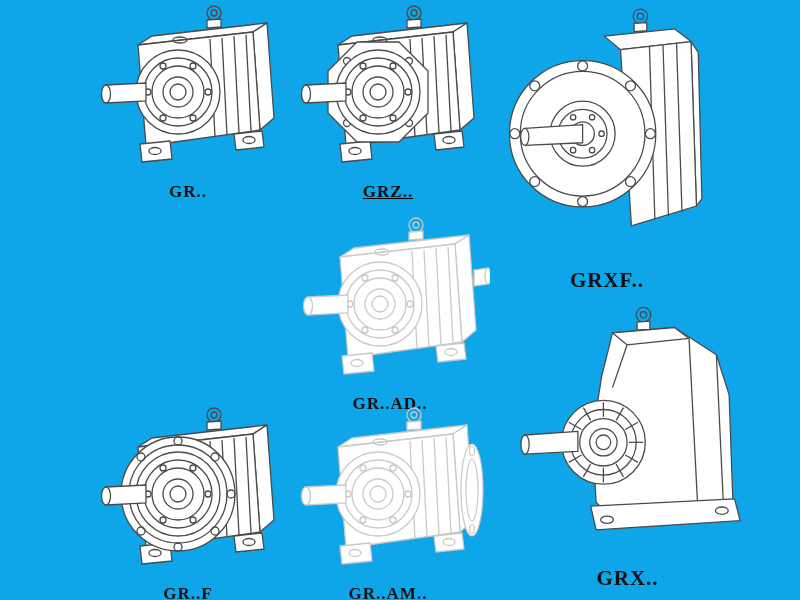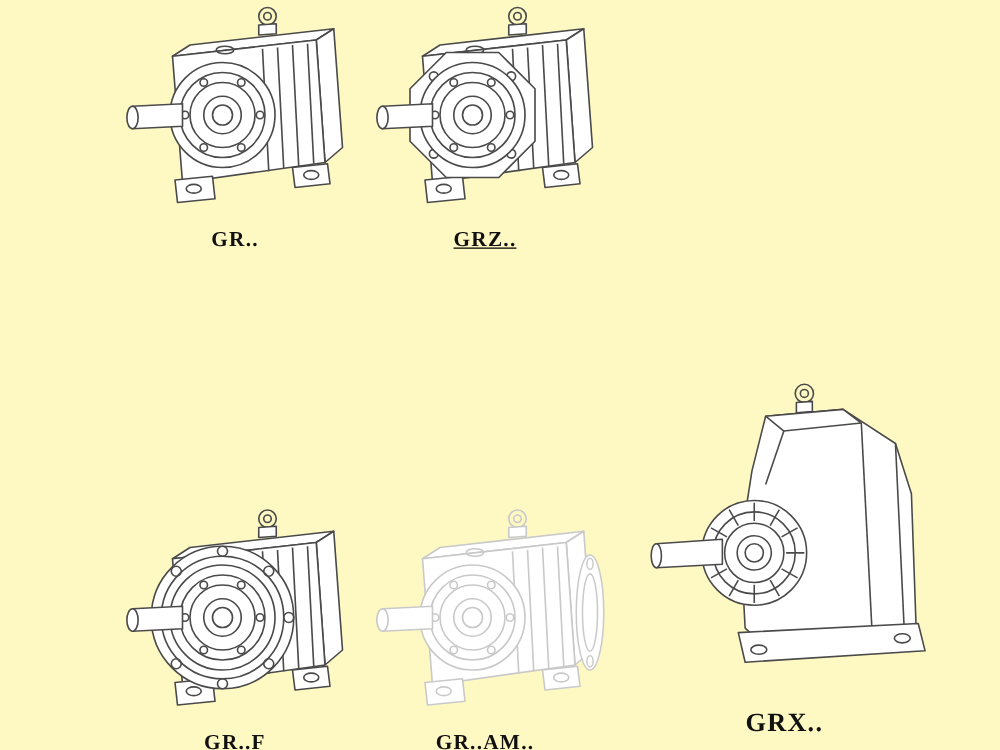--- a/index.html
+++ b/index.html
@@ -1,17 +1,17 @@
 <!DOCTYPE html>
 <html><head>
 <meta charset="utf-8">
 <style>
   html,body{margin:0;padding:0;}
   body{background:#ffffff;font-family:"Liberation Serif", serif;}
-  .page{position:relative;width:800px;height:600px;background:#fef9c3;overflow:hidden;}
+  .page{position:relative;width:800px;height:600px;background:#0ea5e9;overflow:hidden;}
   .fig{position:absolute;display:flex;flex-direction:column;align-items:center;margin:0;}
   .fig svg{display:block;}
   .fig figcaption{
     font-family:"Liberation Serif", serif;
     font-weight:bold;
     color:#111111;
     font-size:17px;
     letter-spacing:1px;
     margin-top:2px;
     white-space:nowrap;
@@ -174,22 +174,36 @@
 
   <figure class="fig" style="left:288px;top:0px;width:200px;text-decoration:underline;">
     <svg class="ink" width="200" height="180" viewBox="0 0 200 180">
       <use href="#g-chassis"></use>
         <use href="#g-oct"></use>
         <use href="#g-hub"></use>
     </svg>
     <figcaption>GRZ..</figcaption>
   </figure>
 
-
-
+  <figure class="fig big" style="left:492px;top:0px;width:230px;">
+    <svg class="ink" width="208" height="262" viewBox="0 0 230 290">
+      <use href="#g-grxf"></use>
+    </svg>
+    <figcaption>GRXF..</figcaption>
+  </figure>
+
+
+  <figure class="fig" style="left:290px;top:212px;width:200px;">
+    <svg class="faded" width="200" height="180" viewBox="0 0 200 180">
+      <use href="#g-chassis"></use>
+        <use href="#g-stub"></use>
+        <use href="#g-hub"></use>
+    </svg>
+    <figcaption>GR..AD..</figcaption>
+  </figure>
 
   <figure class="fig" style="left:88px;top:402px;width:200px;">
     <svg class="ink" width="200" height="180" viewBox="0 0 200 180">
       <use href="#g-chassis"></use>
         <use href="#g-flange"></use>
         <use href="#g-hub"></use>
     </svg>
     <figcaption>GR..F</figcaption>
   </figure>
 

